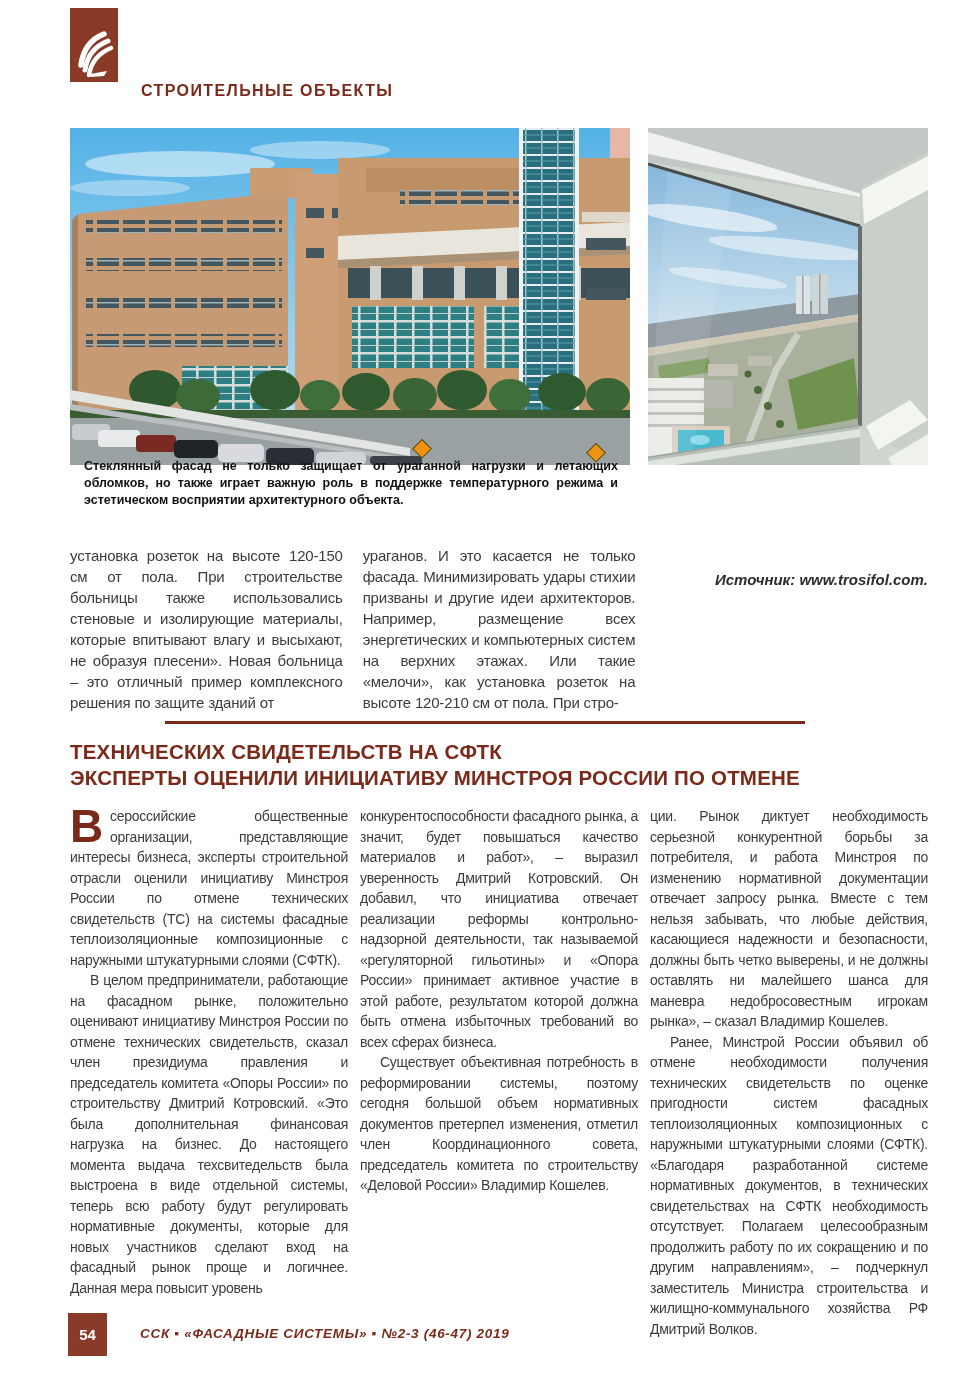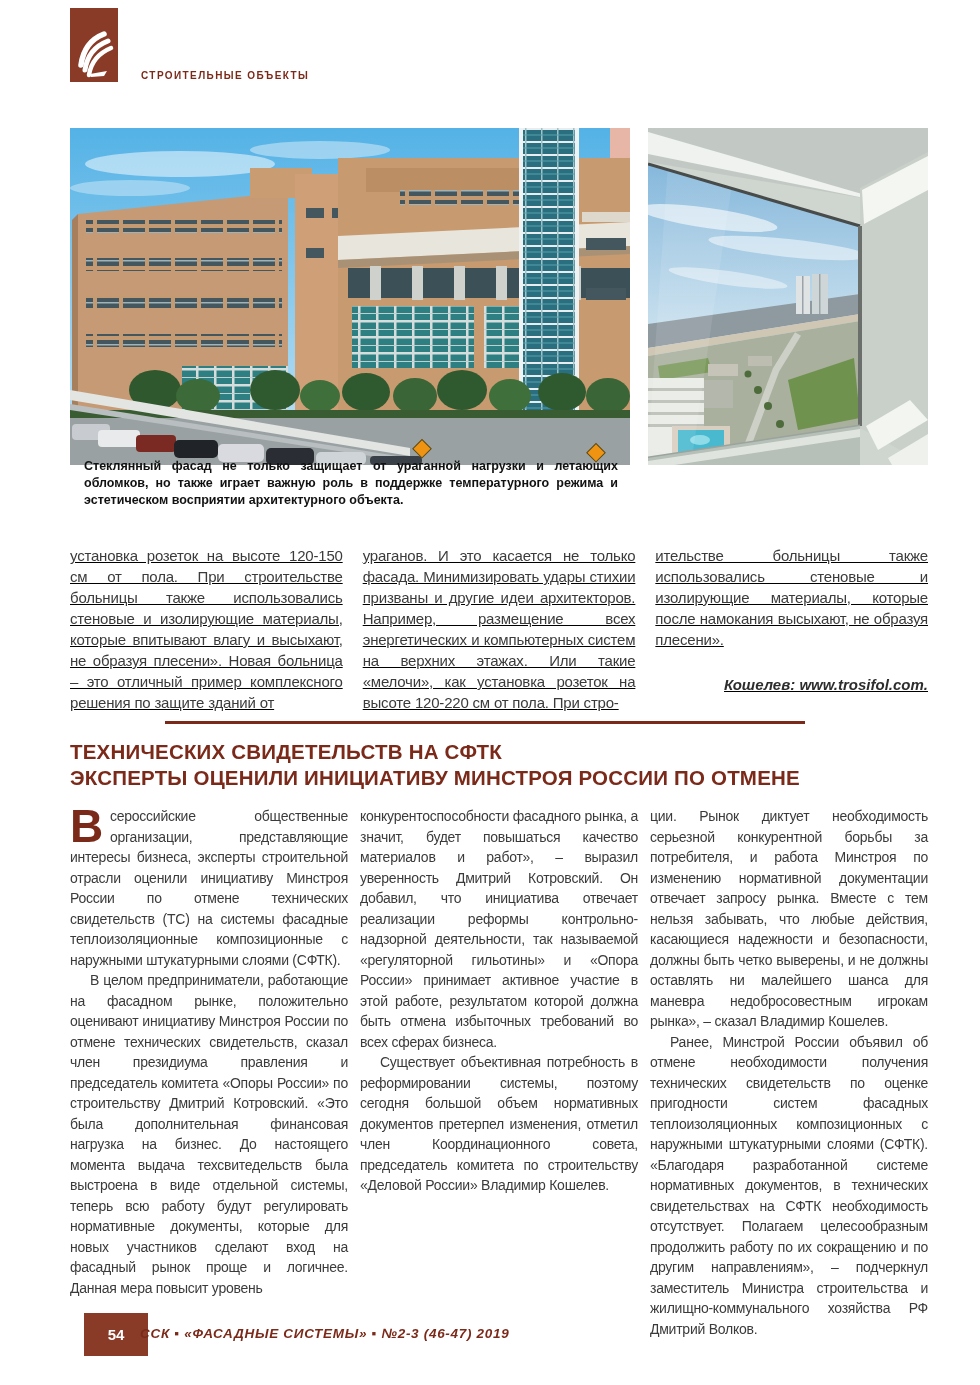--- a/index.html
+++ b/index.html
@@ -5,41 +5,41 @@
   html,body { margin:0; padding:0; background:#ffffff; }
   .page {
     position:relative; width:980px; height:1385px; margin:0 auto;
     background:#ffffff; overflow:hidden;
     font-family:"Liberation Sans", sans-serif;
   }
 
   
   .logo { position:absolute; left:70px; top:8px; width:48px; height:74px; }
   .section-label {
-    position:absolute; left:141px; top:70px;
-    font-size:10px; font-weight:bold; color:#7b2a1a; letter-spacing:1.4px;
+    position:absolute; left:141px; top:82px;
+    font-size:16px; font-weight:bold; color:#7b2a1a; letter-spacing:1.4px;
   }
 
   
   .photo-left  { position:absolute; left:70px;  top:128px; width:560px; height:337px; }
   .photo-right { position:absolute; left:648px; top:128px; width:280px; height:337px; }
   .photo-left svg, .photo-right svg { display:block; width:100%; height:100%; }
 
   
   .caption {
     font-size:12.5px; line-height:17px; font-weight:bold; color:#111111;
     text-align:justify;
   }
   .caption-left  { position:absolute; left:84px;  top:458px; width:534px; }
   .caption-right { position:absolute; left:656px; top:468px; width:272px; }
 
   
   .top-cols {
     position:absolute; left:70px; top:545px; width:858px;
-    display:flex; gap:20px;text-decoration:underline;
+    display:flex; gap:20px;
   }
   .top-cols .col { width:278px; }
   .top-cols p {
     margin:0; font-size:15px; line-height:21px; color:#3b3b3b;
     text-align:justify; letter-spacing:-0.2px;
   }
   .source-line {
     margin-top:26px; font-size:15px; font-weight:bold; font-style:italic;
     color:#2d2d2d; text-align:right;
   }
@@ -67,21 +67,21 @@
     text-align:justify; letter-spacing:-0.25px;
   }
   .article-cols p.indent { text-indent:20px; }
   .dropcap {
     float:left; font-size:46px; line-height:37px; font-weight:bold;
     color:#7b2a1a; margin:2px 7px 0 0;
   }
 
   
   .page-num-box {
-    position:absolute; left:84px; top:1313px; width:64px; height:43px;
+    position:absolute; left:68px; top:1313px; width:39px; height:43px;
     background:#8a3b28; color:#ffffff; font-size:15px; font-weight:bold;
     display:flex; align-items:center; justify-content:center;
   }
   .journal-line {
     position:absolute; left:140px; top:1326px;
     font-size:13.5px; font-weight:bold; color:#7b2a1a; letter-spacing:0.7px;font-style:italic;
   }
 </style>
 </head>
 <body>
@@ -271,25 +271,24 @@
     </svg>
   </div>
 
   <div class="caption caption-left">Стеклянный фасад не только защищает от ураганной нагрузки и летающих обломков, но также играет важную роль в поддержке температурного режима и эстетическом восприятии архитектурного объекта.</div>
 
   <div class="top-cols">
     <div class="col">
       <p>установка розеток на высоте 120-150 см от пола. При строительстве больницы также использовались стеновые и изолирующие материалы, которые впитывают влагу и высыхают, не образуя плесени». Новая больница – это отличный пример комплексного решения по защите зданий от</p>
     </div>
     <div class="col">
-      <p>ураганов. И это касается не только фасада. Минимизировать удары стихии призваны и другие идеи архитекторов. Например, размещение всех энергетических и компьютерных систем на верхних этажах. Или такие «мелочи», как установка розеток на высоте 120-220 см от пола. При стро-</p>
-    </div>
-    <div class="col">
-      <p>ительстве больницы также использовались стеновые и изолирующие материалы, которые после намокания высыхают, не образуя плесени».</p>
-      <div class="source-line">Кошелев: www.trosifol.com.</div>
+      <p>ураганов. И это касается не только фасада. Минимизировать удары стихии призваны и другие идеи архитекторов. Например, размещение всех энергетических и компьютерных систем на верхних этажах. Или такие «мелочи», как установка розеток на высоте 120-210 см от пола. При стро-</p>
+    </div>
+    <div class="col">
+      <div class="source-line">Источник: www.trosifol.com.</div>
     </div>
   </div>
 
   <div class="divider-rule"></div>
   <div class="article-title">
     <span>ТЕХНИЧЕСКИХ СВИДЕТЕЛЬСТВ НА СФТК</span>
     <span>ЭКСПЕРТЫ ОЦЕНИЛИ ИНИЦИАТИВУ МИНСТРОЯ РОССИИ ПО ОТМЕНЕ</span>
   </div>
 
   <div class="article-cols">

